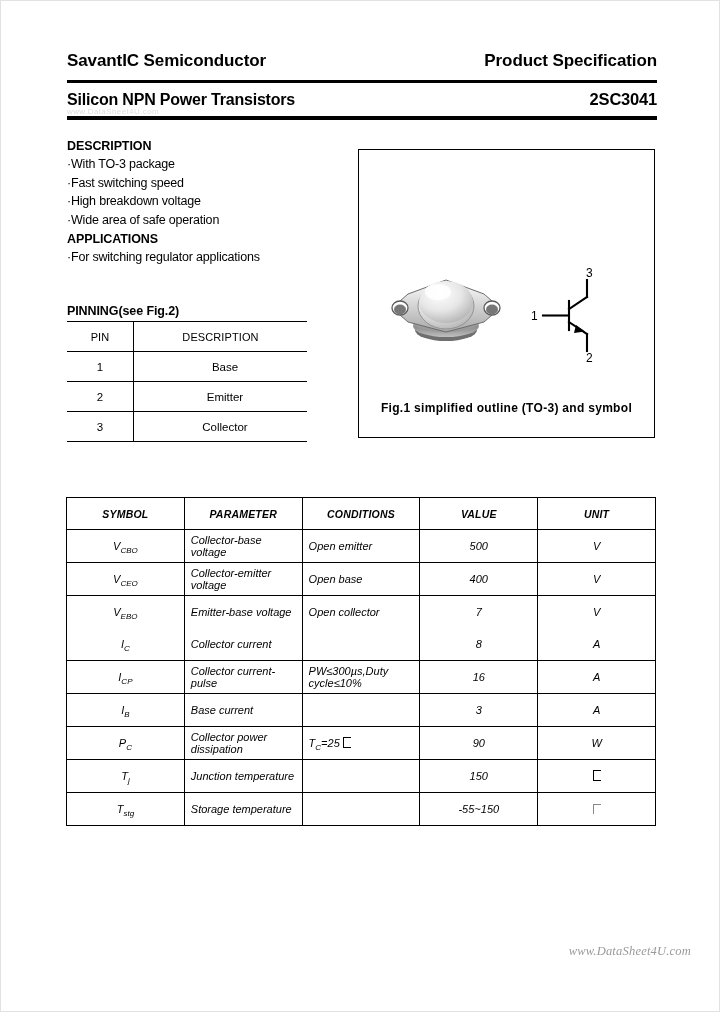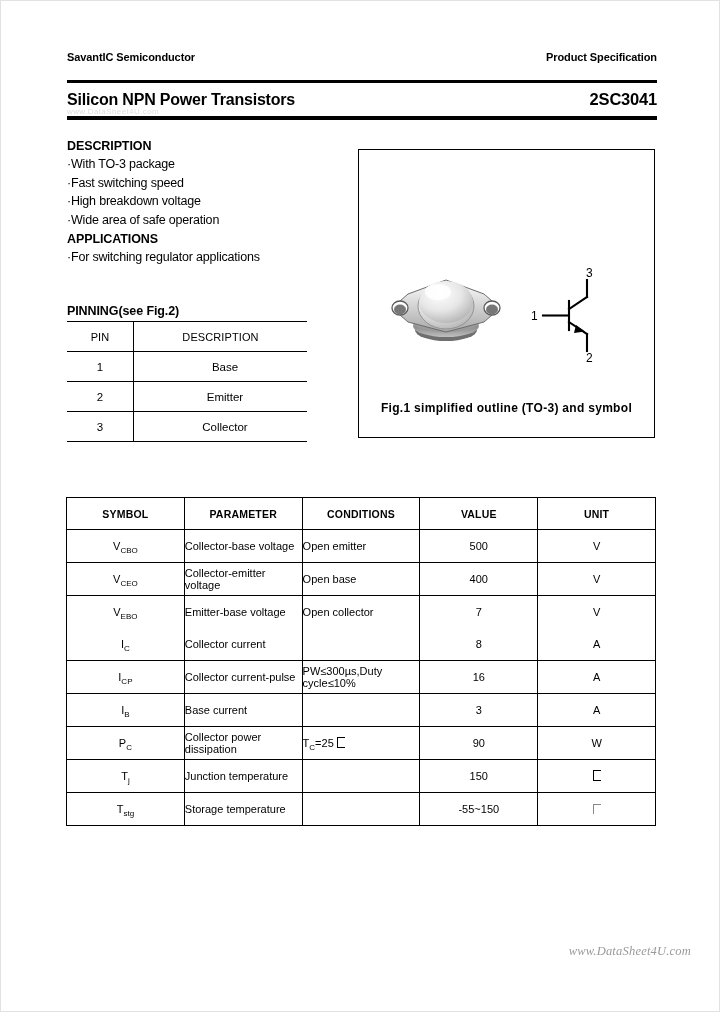--- a/index.html
+++ b/index.html
@@ -27,21 +27,21 @@
 
   
   .hdr-row {
     position: absolute;
     left: 66px;
     top: 50px;
     width: 590px;
     display: flex;
     justify-content: space-between;
     align-items: baseline;
-    font-size: 11px;
+    font-size: 17px;
     font-weight: bold;
     letter-spacing: -0.1px;
   }
   .rule-thick {
     position: absolute;
     left: 66px;
     width: 590px;
     background: #000;
   }
   .rule-a { top: 79px; height: 3px; }
@@ -180,25 +180,26 @@
     top: 496px;
     width: 590px;
   }
   table.rt {
     border-collapse: collapse;
     width: 590px;
     table-layout: fixed;
   }
   table.rt th, table.rt td {
     border: 1.2px solid #000;
-    padding: 0 0;
+    padding: 0 6px;
     font-size: 11px;
     font-weight: normal;
     height: 32px;
     vertical-align: middle;
+    font-style: italic;
   }
   table.rt th {
     font-weight: bold;
     font-size: 10.5px;
     text-align: center;
     height: 31px;
     letter-spacing: 0.2px;
   }
   table.rt td.sym   { width: 70px;  text-align: center; }
   table.rt td.param { width: 172px; text-align: left; }

